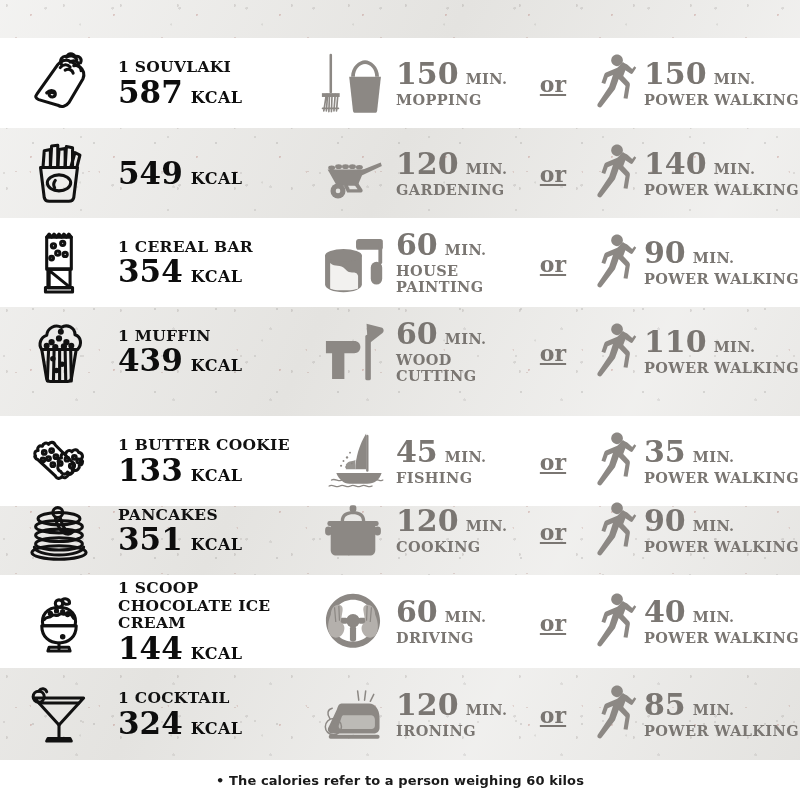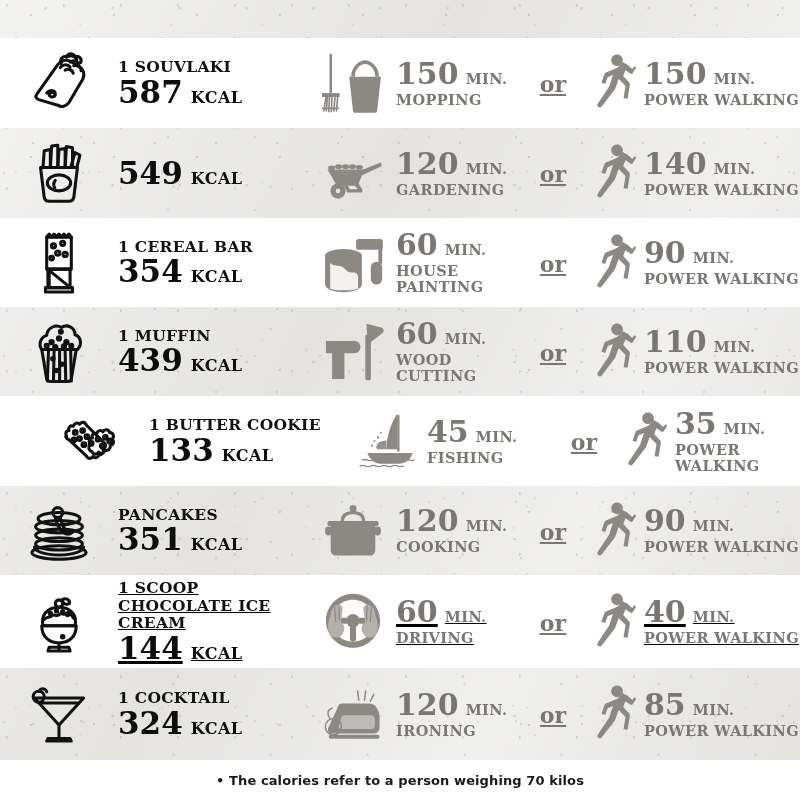--- a/index.html
+++ b/index.html
@@ -343,21 +343,21 @@
             <div class="act-text">
               <div class="act-top">
                 <span class="act-num">110</span>
                 <span class="act-min">MIN.</span>
               </div>
               <div class="act-label">POWER WALKING</div>
             </div>
           </div>
         </div>
       </div>
-      <div class="row light" style="top: 396px; height: 90px; padding-left: 31px;">
+      <div class="row light" style="top: 416px; height: 90px;">
         <div class="food-icon">
           <svg viewBox="0 0 100 104" width="62" height="64" preserveAspectRatio="xMidYMid meet">
             <use href="#ic-cookie"></use>
           </svg>
         </div>
         <div class="food-text">
           <div class="food-name">1 BUTTER COOKIE</div>
           <div class="kcal-line">
             <span class="kcal-num">133</span>
             <span class="kcal-unit">KCAL</span>
@@ -437,21 +437,21 @@
             <div class="act-text">
               <div class="act-top">
                 <span class="act-num">90</span>
                 <span class="act-min">MIN.</span>
               </div>
               <div class="act-label">POWER WALKING</div>
             </div>
           </div>
         </div>
       </div>
-      <div class="row light" style="top: 575px; height: 93px; text-decoration: underline;">
+      <div class="row light" style="top: 575px; height: 93px;">
         <div class="food-icon">
           <svg viewBox="0 0 100 104" width="62" height="64" preserveAspectRatio="xMidYMid meet">
             <use href="#ic-icecream"></use>
           </svg>
         </div>
         <div class="food-text">
           <div class="food-name two-line">1 SCOOP CHOCOLATE ICE CREAM</div>
           <div class="kcal-line">
             <span class="kcal-num">144</span>
             <span class="kcal-unit">KCAL</span>
@@ -533,21 +533,21 @@
                 <span class="act-num">85</span>
                 <span class="act-min">MIN.</span>
               </div>
               <div class="act-label">POWER WALKING</div>
             </div>
           </div>
         </div>
       </div>
     </div>
   <div class="footer">
-    <div class="footer-note">• The calories refer to a person weighing 70 kilos</div>
+    <div class="footer-note">• The calories refer to a person weighing 60 kilos</div>
   </div>
 </div>
 
 <svg width="0" height="0" style="position:absolute" aria-hidden="true">
 <defs>
 
 <g id="ic-souvlaki">
   <g fill="none" stroke="#111" stroke-width="5" stroke-linecap="round" stroke-linejoin="round">
     <path d="M14 70 L48 22 C53 15 62 13 69 17 L84 26 C90 30 92 38 89 45 L66 84 C62 90 54 92 48 88 L17 79 C12 77 11 74 14 70 Z"></path>
     <path d="M30 68 C36 62 44 64 44 70 C44 75 38 76 35 73 C32 70 36 66 41 68"></path>

